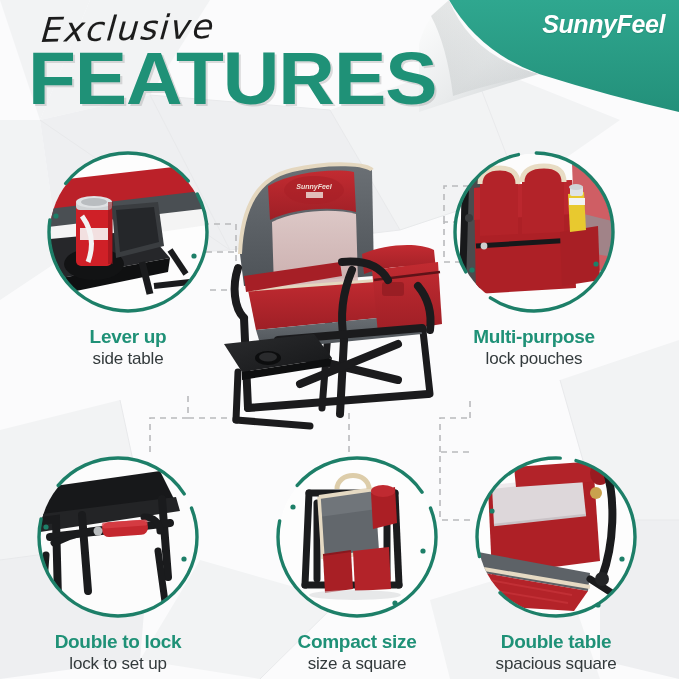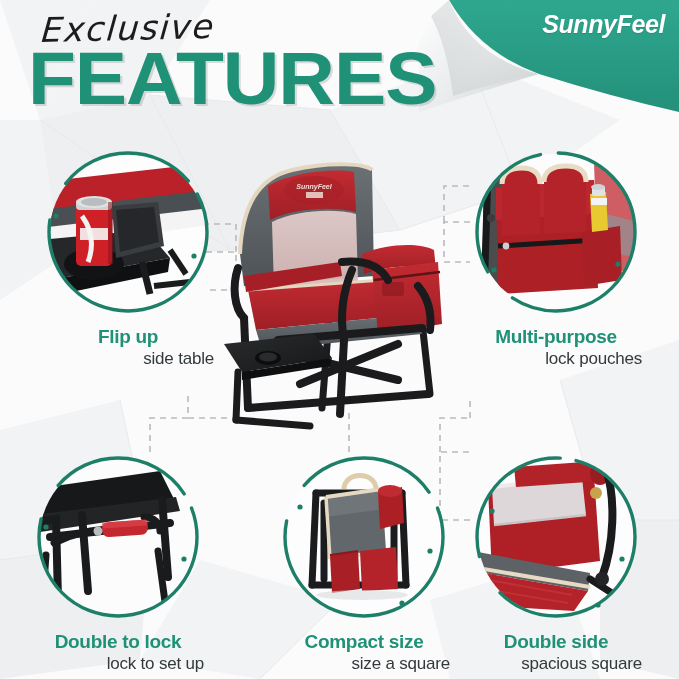--- a/index.html
+++ b/index.html
@@ -53,28 +53,28 @@
   }
   .ring{position:absolute;left:0;top:0;width:172px;height:172px;pointer-events:none;}
 
   .caption{text-align:center;margin-top:8px;}
   .cap-main{
     display:block;color:#1f9177;font-weight:bold;font-size:19px;
     letter-spacing:-0.3px;line-height:1.15;
   }
   .cap-sub{
     display:block;color:#333a3c;font-weight:normal;font-size:17px;
-    letter-spacing:-0.2px;line-height:1.2;margin-top:1px;text-align:right;
+    letter-spacing:-0.2px;line-height:1.2;margin-top:1px;
   }
 
   
   #f-flipup      {left:42px; top:146px;}
-  #f-pouches     {left:470px;top:146px;}
+  #f-pouches     {left:448px;top:146px;}
   #f-lever       {left:32px; top:451px;}
-  #f-compact     {left:278px;top:451px;}
+  #f-compact     {left:271px;top:451px;}
   #f-doubleside  {left:470px;top:451px;}
 
   
   .chair{position:absolute;left:222px;top:158px;width:240px;height:275px;z-index:3;}
 </style>
 </head>
 <body>
 
 <div id="page">
 
@@ -266,21 +266,21 @@
           <path d="M104,132 L140,128" stroke="#1a1b1d" stroke-width="6" fill="none"></path>
         </svg>
       </div>
       <svg class="ring" viewBox="0 0 172 172">
         <circle cx="86" cy="86" r="79" fill="none" stroke="#1d7f68" stroke-width="3.4" stroke-linecap="round" stroke-dasharray="300 40 140 16" stroke-dashoffset="40"></circle>
         <circle cx="14" cy="70" r="2.6" fill="#1d7f68"></circle>
         <circle cx="152" cy="110" r="2.6" fill="#1d7f68"></circle>
       </svg>
     </div>
     <div class="caption">
-      <span class="cap-main">Flip up</span>
+      <span class="cap-main">Lever up</span>
       <span class="cap-sub">side table</span>
     </div>
   </div>
 
   <div class="feature" id="f-pouches">
     <div class="circle-wrap">
       <div class="circle-clip">
         <svg viewBox="0 0 156 156" width="156" height="156">
           <rect width="156" height="156" fill="#fcfcfc"></rect>
 
@@ -448,18 +448,18 @@
         </svg>
       </div>
       <svg class="ring" viewBox="0 0 172 172">
         <circle cx="86" cy="86" r="79" fill="none" stroke="#1d7f68" stroke-width="3.4" stroke-linecap="round" stroke-dasharray="286 42 148 16" stroke-dashoffset="100"></circle>
         <circle cx="22" cy="60" r="2.6" fill="#1d7f68"></circle>
         <circle cx="152" cy="108" r="2.6" fill="#1d7f68"></circle>
         <circle cx="128" cy="154" r="2.6" fill="#1d7f68"></circle>
       </svg>
     </div>
     <div class="caption">
-      <span class="cap-main">Double side</span>
+      <span class="cap-main">Double table</span>
       <span class="cap-sub">spacious square</span>
     </div>
   </div>
 
 </div>
 
 </body></html>

